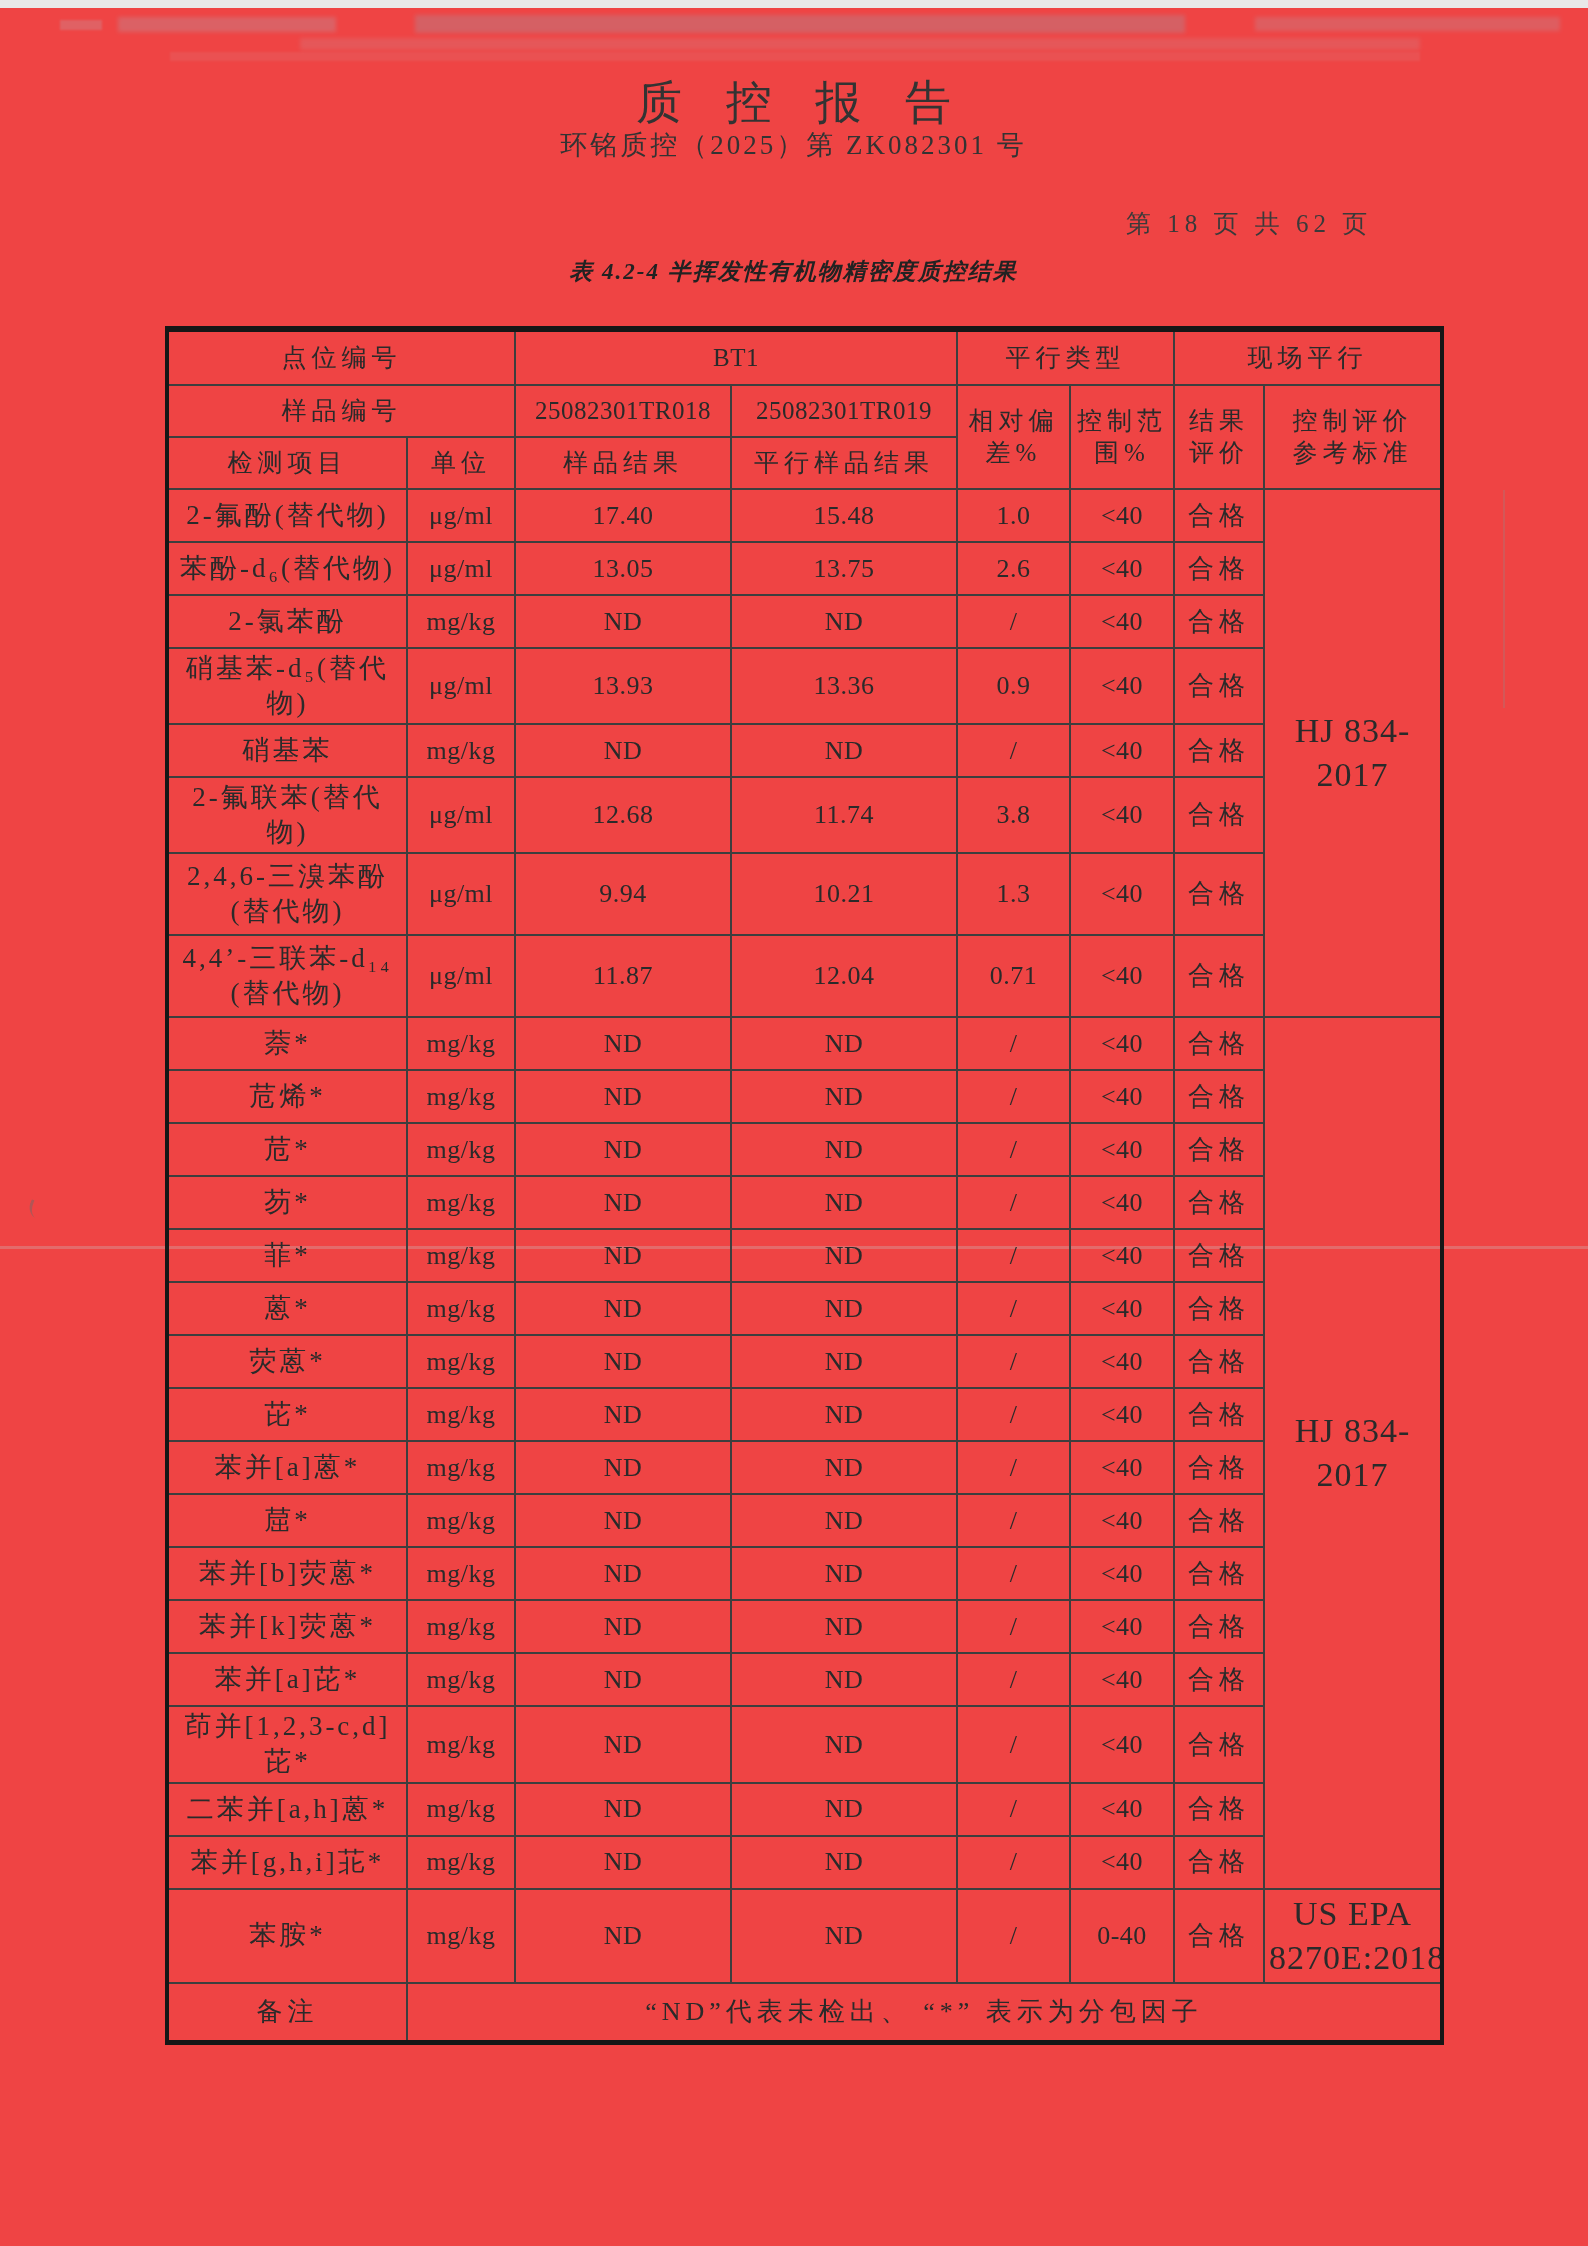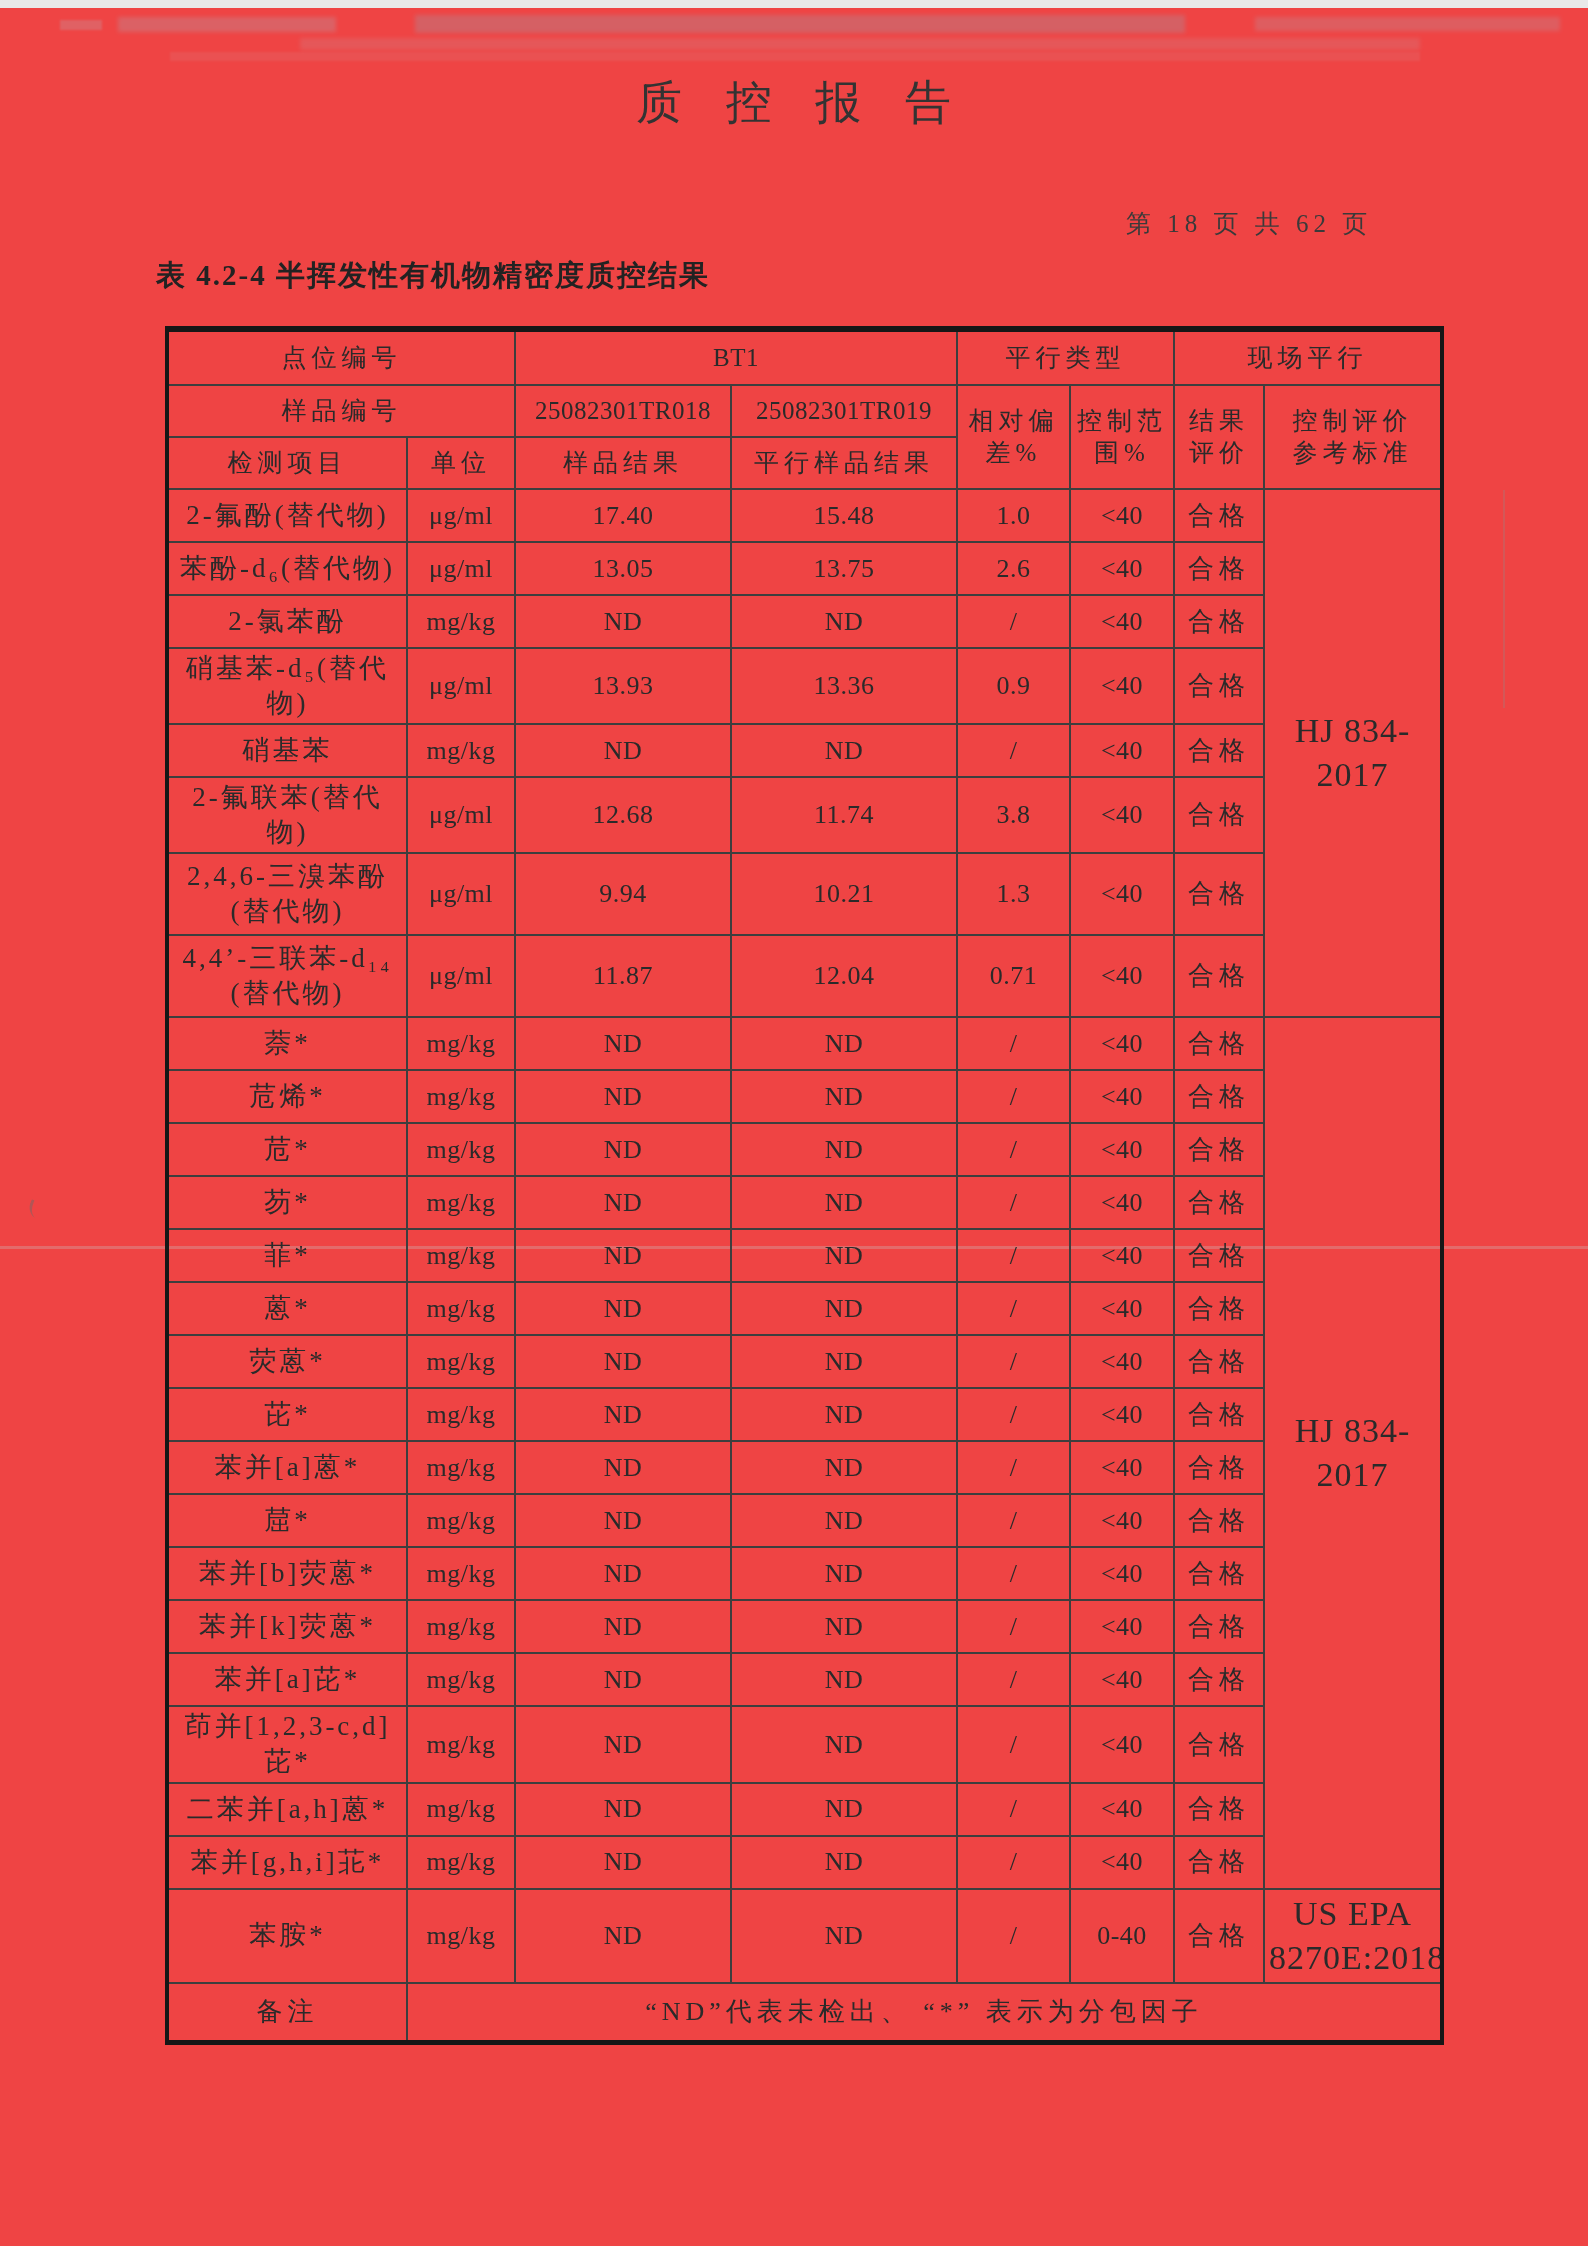--- a/index.html
+++ b/index.html
@@ -21,21 +21,21 @@
   .doc-number{
     position:absolute;top:119px;left:156px;width:1275px;
     text-align:center;font-size:27px;letter-spacing:3px;color:#333;
   }
   .page-info{
     position:absolute;top:199px;left:1126px;
     font-size:25px;letter-spacing:5px;color:#3a3a3a;text-align:center;
   }
   .table-title{
     position:absolute;top:248px;left:156px;width:1275px;
-    text-align:left;font-size:29px;font-weight:bold;letter-spacing:2px;color:#222;
+    text-align:center;font-size:23px;font-weight:bold;letter-spacing:2px;color:#222;font-style:italic;
   }
   
   table.qc{
     position:absolute;left:165px;top:318px;width:1275px;
     border-collapse:collapse;table-layout:fixed;
     border:4px solid #161616;border-top-width:6px;border-bottom-width:5px;
   }
   .qc th,.qc td{
     border:2px solid #3e3e3e;
     text-align:center;vertical-align:middle;
@@ -81,20 +81,21 @@
   <div class="artifact smudge-b"></div>
   <div class="artifact smudge-c"></div>
   <div class="artifact smudge-d"></div>
   <div class="artifact smudge-e"></div>
   <div class="artifact smudge-f"></div>
   <div class="artifact scanline-pink"></div>
   <div class="artifact margin-tick"></div>
   <div class="artifact margin-vline"></div>
 
   <div class="doc-title">质控报告</div>
+  <div class="doc-number">环铭质控（2025）第 ZK082301 号</div>
   <div class="page-info">第 18 页 共 62 页</div>
   <div class="table-title">表 4.2-4  半挥发性有机物精密度质控结果</div>
 
   <table class="qc">
     <colgroup>
       <col style="width:240px">
         <col style="width:108px">
         <col style="width:216px">
         <col style="width:226px">
       <col style="width:113px">

